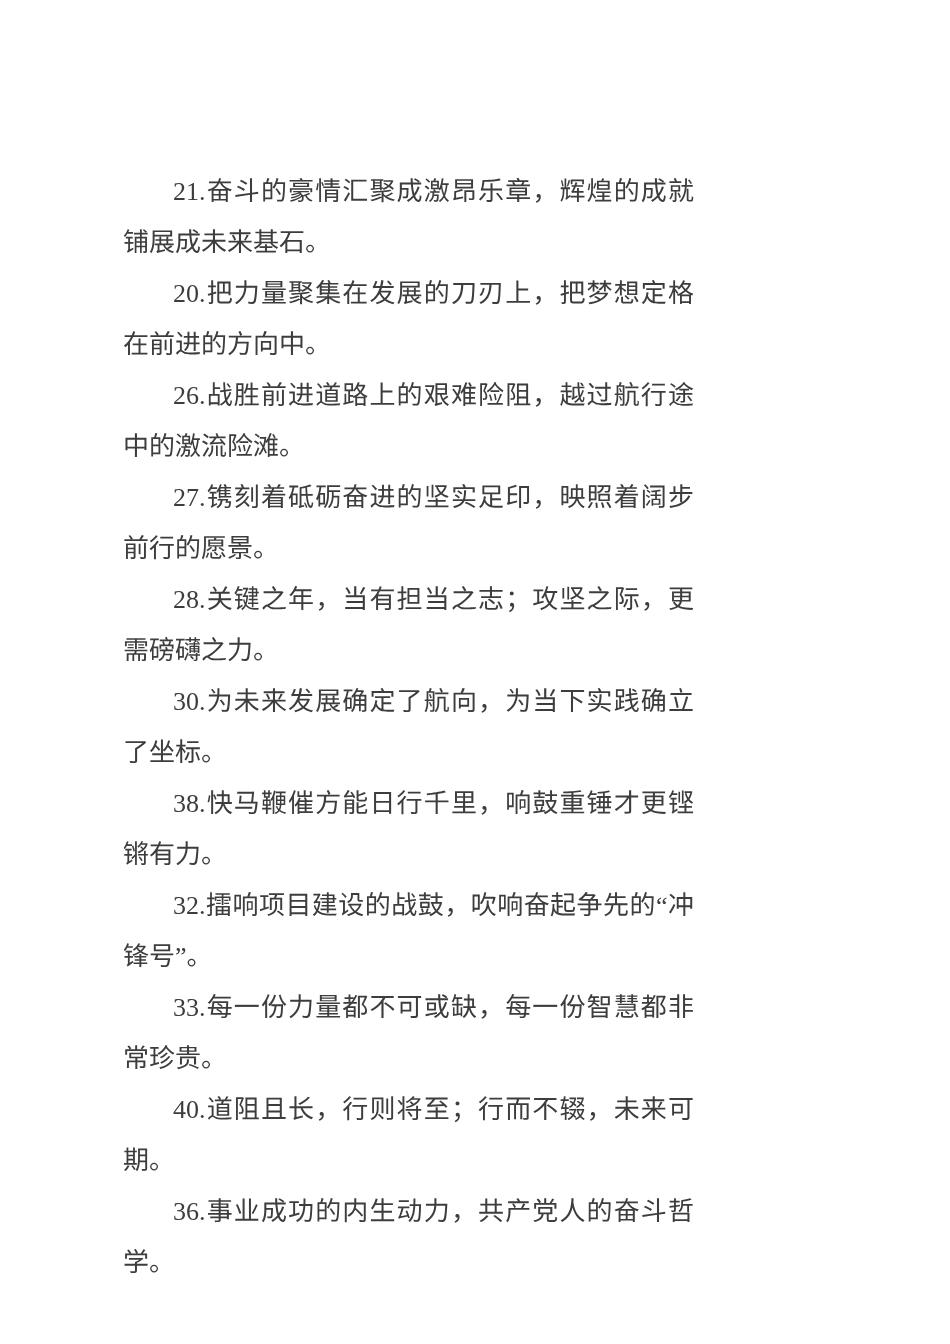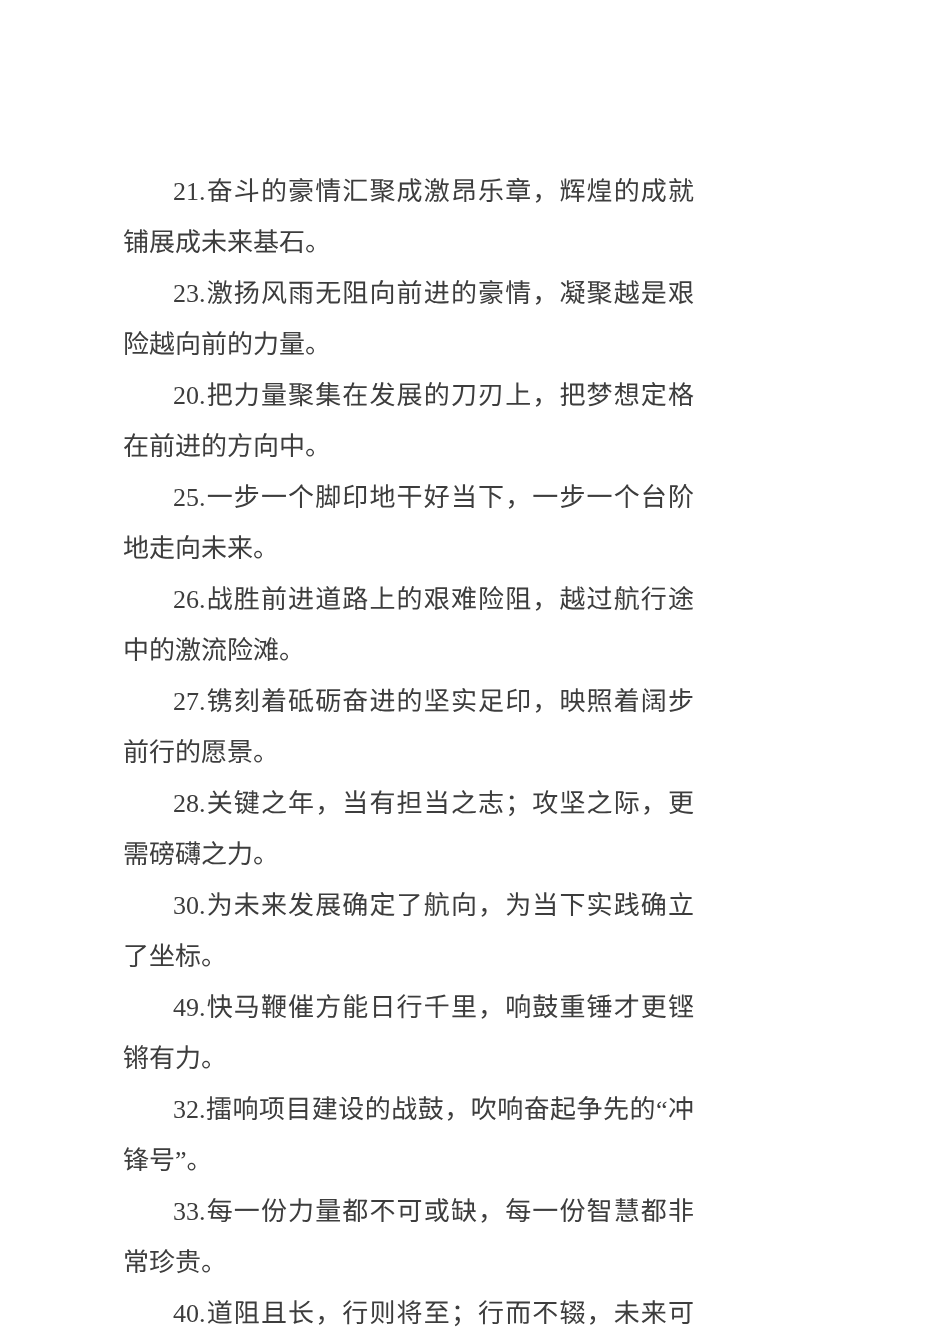--- a/index.html
+++ b/index.html
@@ -30,25 +30,23 @@
     text-align: justify;
     word-break: normal;
     line-break: strict;
   }
 </style>
 </head>
 <body>
 
 <div class="doc-page">
   <p class="para">21.奋斗的豪情汇聚成激昂乐章，辉煌的成就铺展成未来基石。</p>
-  <p class="para">23.激扬风雨无阻向前进的豪情，凝聚越是艰险越向前的力量。</p>
   <p class="para">20.把力量聚集在发展的刀刃上，把梦想定格在前进的方向中。</p>
-  <p class="para">25.一步一个脚印地干好当下，一步一个台阶地走向未来。</p>
   <p class="para">26.战胜前进道路上的艰难险阻，越过航行途中的激流险滩。</p>
   <p class="para">27.镌刻着砥砺奋进的坚实足印，映照着阔步前行的愿景。</p>
   <p class="para">28.关键之年，当有担当之志；攻坚之际，更需磅礴之力。</p>
   <p class="para">30.为未来发展确定了航向，为当下实践确立了坐标。</p>
-  <p class="para">49.快马鞭催方能日行千里，响鼓重锤才更铿锵有力。</p>
+  <p class="para">38.快马鞭催方能日行千里，响鼓重锤才更铿锵有力。</p>
   <p class="para">32.擂响项目建设的战鼓，吹响奋起争先的“冲锋号”。</p>
   <p class="para">33.每一份力量都不可或缺，每一份智慧都非常珍贵。</p>
   <p class="para">40.道阻且长，行则将至；行而不辍，未来可期。</p>
   <p class="para">36.事业成功的内生动力，共产党人的奋斗哲学。</p>
 </div>
 
 </body></html>

